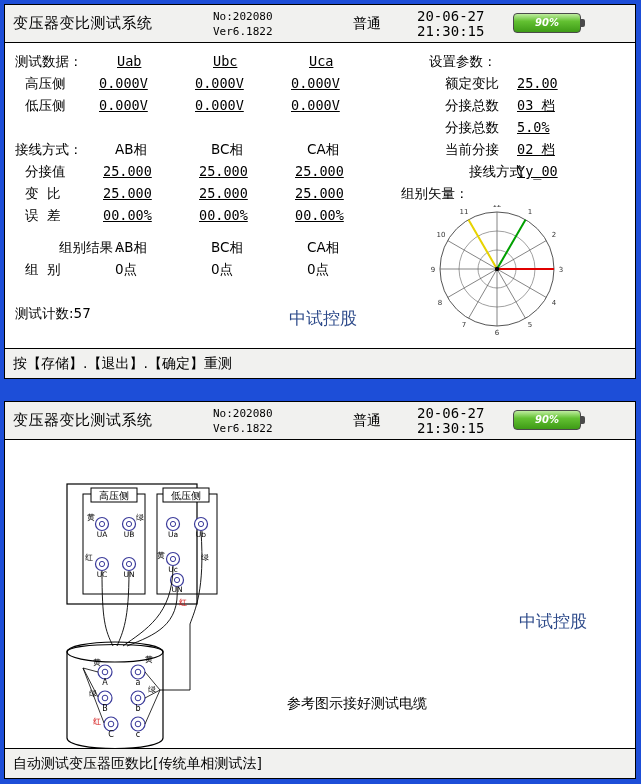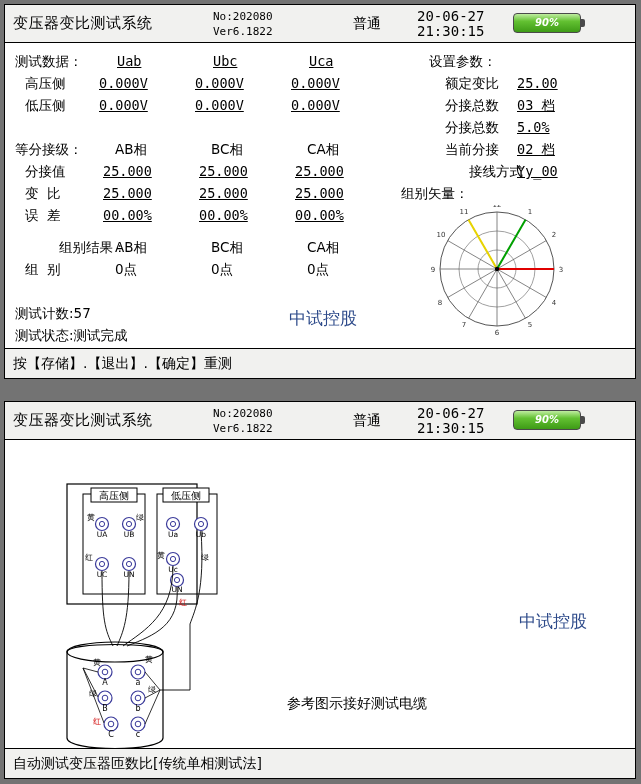--- a/index.html
+++ b/index.html
@@ -5,21 +5,21 @@
   html, body {
     margin: 0;
     padding: 0;
     background: #ffffff;
     font-family: "DejaVu Sans", "Liberation Sans", sans-serif;
   }
   #root {
     width: 641px;
     height: 784px;
     position: relative;
-    background: #737373;
+    background: #1d4ed8;
   }
   .panel {
     position: absolute;
     left: 4px;
     width: 632px;
     border: 1px solid #000000;
     background: #ffffff;
     box-sizing: border-box;
   }
   #panel-top { top: 4px; height: 375px; }
@@ -193,21 +193,21 @@
       <div class="txt" style="left:20px; top:32px;">高压侧</div>
       <div class="txt mono" style="left:94px; top:32px;">0.000V</div>
       <div class="txt mono" style="left:190px; top:32px;">0.000V</div>
       <div class="txt mono" style="left:286px; top:32px;">0.000V</div>
 
       <div class="txt" style="left:20px; top:54px;">低压侧</div>
       <div class="txt mono" style="left:94px; top:54px;">0.000V</div>
       <div class="txt mono" style="left:190px; top:54px;">0.000V</div>
       <div class="txt mono" style="left:286px; top:54px;">0.000V</div>
 
-      <div class="txt" style="left:10px; top:98px;">等分接级：</div>
+      <div class="txt" style="left:10px; top:98px;">接线方式：</div>
       <div class="txt" style="left:110px; top:98px;">AB相</div>
       <div class="txt" style="left:206px; top:98px;">BC相</div>
       <div class="txt" style="left:302px; top:98px;">CA相</div>
 
       <div class="txt" style="left:20px; top:120px;">分接值</div>
       <div class="txt mono" style="left:98px; top:120px;">25.000</div>
       <div class="txt mono" style="left:194px; top:120px;">25.000</div>
       <div class="txt mono" style="left:290px; top:120px;">25.000</div>
 
       <div class="txt" style="left:20px; top:142px;">变  比</div>
@@ -224,21 +224,20 @@
       <div class="txt" style="left:110px; top:196px;">AB相</div>
       <div class="txt" style="left:206px; top:196px;">BC相</div>
       <div class="txt" style="left:302px; top:196px;">CA相</div>
 
       <div class="txt" style="left:20px; top:218px;">组  别</div>
       <div class="txt" style="left:110px; top:218px;">0点</div>
       <div class="txt" style="left:206px; top:218px;">0点</div>
       <div class="txt" style="left:302px; top:218px;">0点</div>
 
       <div class="txt" style="left:10px; top:262px;">测试计数:57</div>
-      <div class="txt" style="left:10px; top:284px;">测试状态:测试完成</div>
 
       <div class="watermark" style="left:284px; top:264px;">中试控股</div>
 
       <div class="txt" style="left:424px; top:10px;">设置参数：</div>
 
       <div class="txt" style="left:440px; top:32px;">额定变比</div>
       <div class="txt mono" style="left:512px; top:32px;">25.00</div>
 
       <div class="txt" style="left:440px; top:54px;">分接总数</div>
       <div class="txt mono" style="left:512px; top:54px;">03 档</div>

